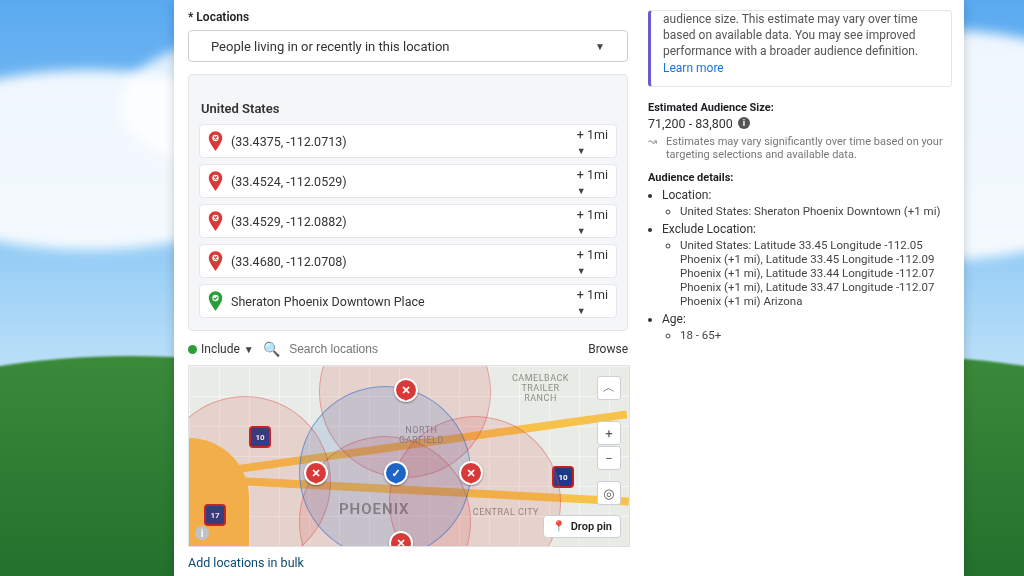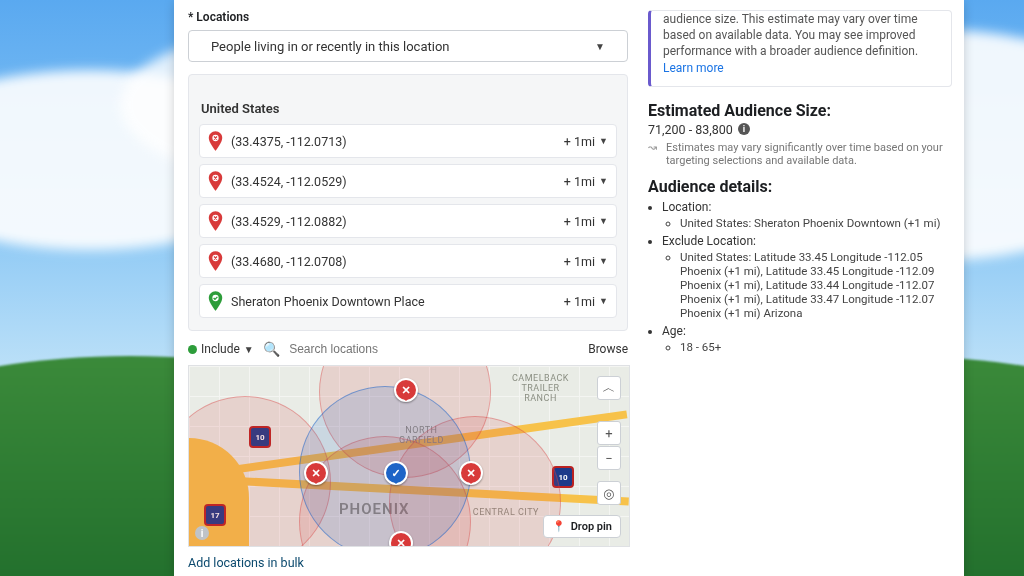--- a/index.html
+++ b/index.html
@@ -96,23 +96,23 @@
     color:#333;
   }
   .loc-row:last-child{margin-bottom:2px;}
   .pin {
     width: 15px; height: 20px; position: relative; flex:0 0 15px;
   }
   .pin svg { width:15px; height:20px; display:block;}
   .radius-chip{
     margin-left:auto;
     display:flex;
-    align-items:center;
     gap:4px;
     cursor:pointer;
+    flex-direction:column;
   }
   .radius-chip .caret{font-size:9px;}
 
   .search-row{
     display:flex;
     align-items:center;
     gap:10px;
     margin-top:10px;
     margin-bottom:8px;
   }
@@ -185,21 +185,21 @@
 
   .add-bulk{color:#0c4a6e;font-size:12.5px;margin-top:8px;cursor:pointer;}
 
   
   .tipbox{
     border:1px solid #e4e6eb;border-left:3px solid #6a5acd;
     border-radius:4px;padding:0 12px 10px 12px;font-size:12px;color:#555;
     line-height:1.35;margin-bottom:14px;
   }
   .tipbox a{color:#1b74e4;text-decoration:none;}
-  .rh{font-size:16px;font-weight:700;margin:8px 0 2px;}
+  .rh{font-size:11px;font-weight:700;margin:8px 0 2px;}
   .aud-num{font-size:12.5px;color:#333;display:flex;align-items:center;gap:5px;}
   .info-i{width:12px;height:12px;border-radius:50%;background:#555;color:#fff;font-size:9px;font-weight:700;display:inline-flex;align-items:center;justify-content:center;}
   .est-note{font-size:11px;color:#777;margin:4px 0 10px 18px;position:relative;}
   .est-note::before{content:"↝";position:absolute;left:-18px;top:0;color:#999;}
   ul.det{margin:4px 0 0 14px;padding:0;font-size:12px;color:#333;}
   ul.det li{margin-bottom:2px;}
   ul.sub{list-style:circle;margin:2px 0 4px 18px;padding:0;font-size:11.5px;color:#444;}
 </style>
 </head>
 <body>

